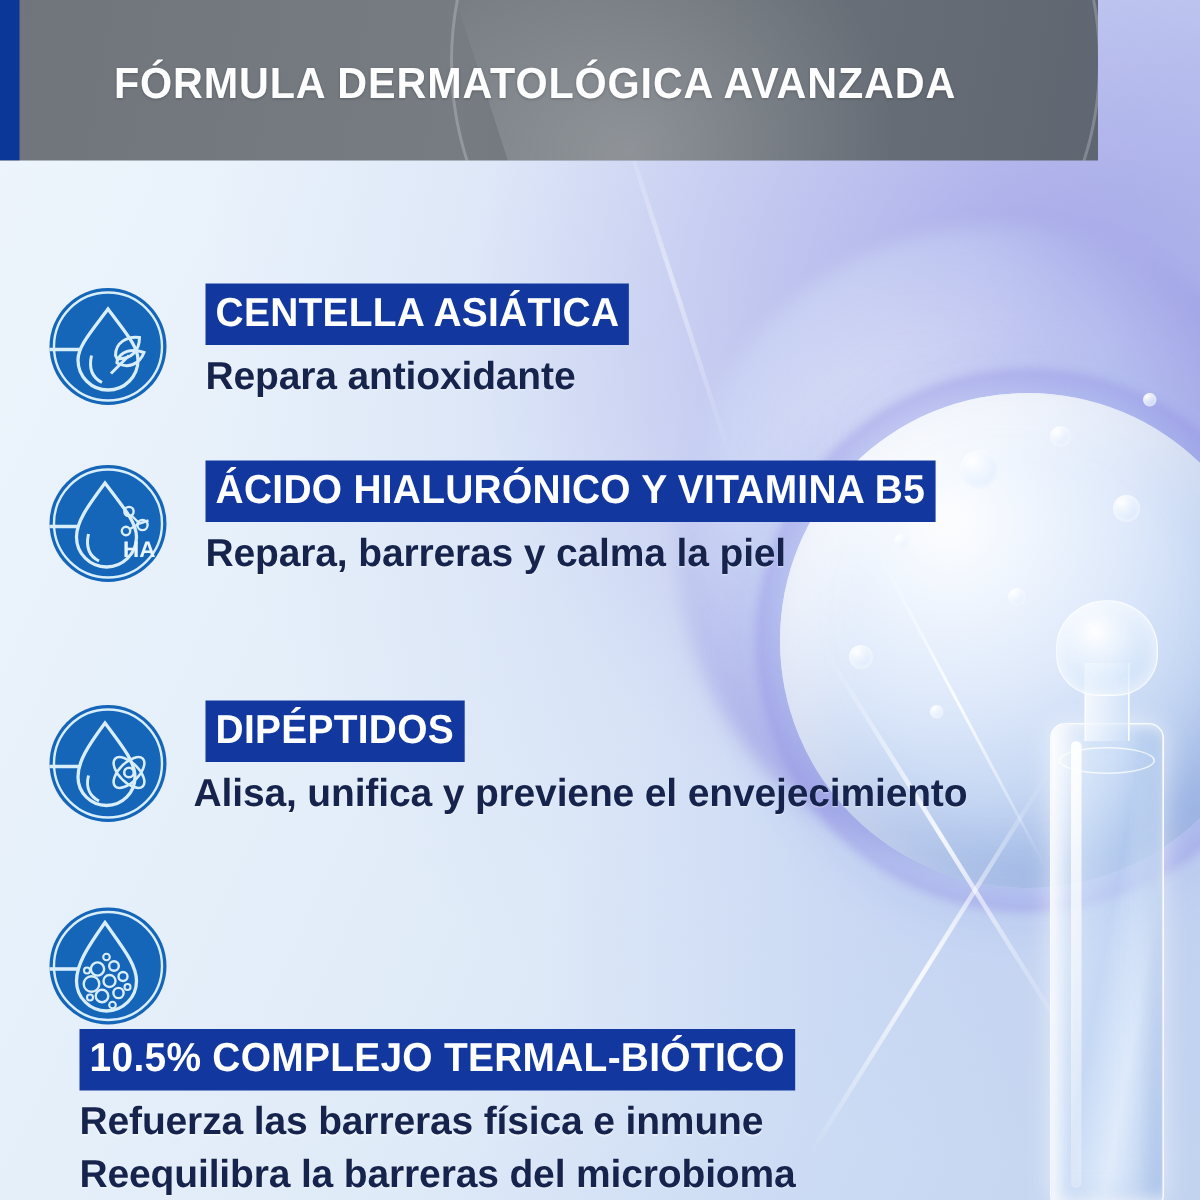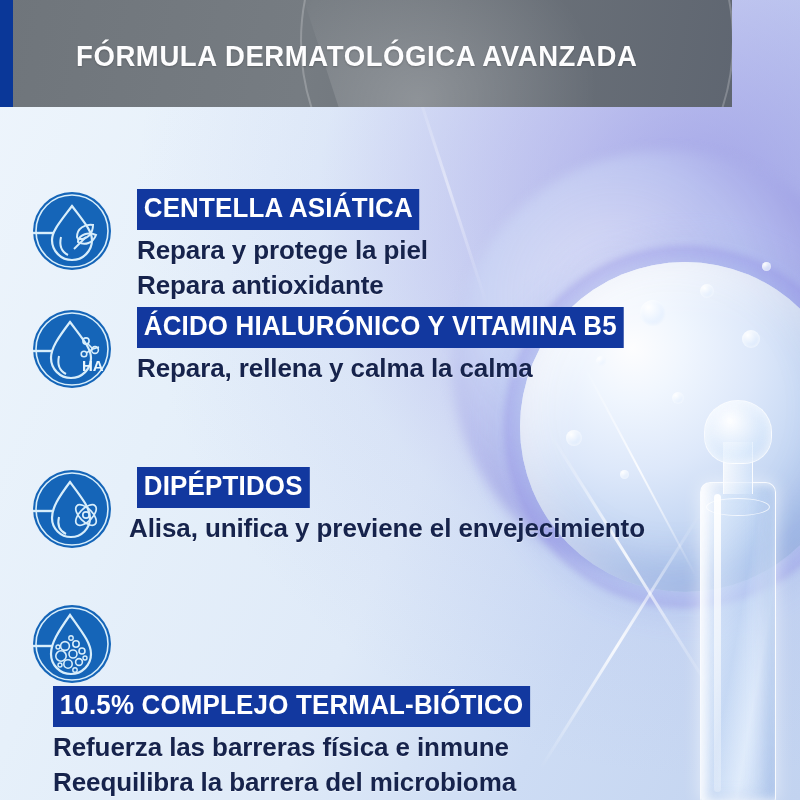--- a/index.html
+++ b/index.html
@@ -170,21 +170,20 @@
           <path d="M42 17 C54 33 62 42 62 51 A20 20 0 0 1 22 51 C22 42 30 33 42 17 Z" fill="none" stroke="#d8eefb" stroke-width="2.2"></path>
           <path d="M31 48 C29 57 32 63 38 66" fill="none" stroke="#d8eefb" stroke-width="2"></path>
           <line x1="3" y1="44" x2="24" y2="44" stroke="#d8eefb" stroke-width="2.4"></line>
           <path d="M47 48 C47 39 55 35 63 36 C63 45 57 51 48 50 Z" fill="none" stroke="#d8eefb" stroke-width="2"></path>
           <path d="M48 52 C50 45 58 43 66 46 C63 54 55 57 48 53 Z" fill="none" stroke="#d8eefb" stroke-width="2"></path>
           <line x1="44" y1="60" x2="56" y2="48" stroke="#d8eefb" stroke-width="2"></line>
         </svg>
       </div>
       <div class="texts">
         <div class="head-chip">CENTELLA ASIÁTICA</div>
-        <div class="sub">Repara y protege la piel</div>
         <div class="sub">Repara antioxidante</div>
       </div>
     </div>
 
     <div class="row row2">
       <div class="icon-wrap">
         <svg viewBox="0 0 84 84" xmlns="http://www.w3.org/2000/svg">
           <circle cx="42" cy="42" r="39" fill="#1565b8"></circle>
           <circle cx="42" cy="42" r="36" fill="none" stroke="#d8eefb" stroke-width="1.6"></circle>
           <path d="M40 15 C52 31 61 41 61 51 A20 20 0 0 1 21 51 C21 41 28 31 40 15 Z" fill="none" stroke="#d8eefb" stroke-width="2.2"></path>
@@ -194,21 +193,21 @@
           <line x1="63" y1="42" x2="56" y2="46" stroke="#d8eefb" stroke-width="1.6"></line>
           <line x1="63" y1="42" x2="69" y2="40" stroke="#d8eefb" stroke-width="1.6"></line>
           <circle cx="56" cy="34" r="3.1" fill="none" stroke="#d8eefb" stroke-width="1.6"></circle>
           <circle cx="65" cy="43" r="3.4" fill="none" stroke="#d8eefb" stroke-width="1.6"></circle>
           <circle cx="54" cy="47" r="2.8" fill="none" stroke="#d8eefb" stroke-width="1.6"></circle>
           <text x="52" y="64" font-family="Liberation Sans, sans-serif" font-size="15" font-weight="bold" fill="#eaf6fd">HA</text>
         </svg>
       </div>
       <div class="texts">
         <div class="head-chip">ÁCIDO HIALURÓNICO Y VITAMINA B5</div>
-        <div class="sub">Repara, rellena y calma la calma</div>
+        <div class="sub">Repara, barreras y calma la piel</div>
       </div>
     </div>
 
     <div class="row row3">
       <div class="icon-wrap">
         <svg viewBox="0 0 84 84" xmlns="http://www.w3.org/2000/svg">
           <circle cx="42" cy="42" r="39" fill="#1565b8"></circle>
           <circle cx="42" cy="42" r="36" fill="none" stroke="#d8eefb" stroke-width="1.6"></circle>
           <path d="M40 15 C52 31 60 41 60 51 A19 19 0 0 1 22 51 C22 41 28 31 40 15 Z" fill="none" stroke="#d8eefb" stroke-width="2.2"></path>
           <path d="M29 50 C27 58 30 64 36 67" fill="none" stroke="#d8eefb" stroke-width="2"></path>
@@ -243,18 +242,18 @@
           <circle cx="28" cy="45" r="2" fill="none" stroke="#d8eefb" stroke-width="1.4"></circle>
           <circle cx="41" cy="36" r="2.2" fill="none" stroke="#d8eefb" stroke-width="1.4"></circle>
           <circle cx="55" cy="56" r="2" fill="none" stroke="#d8eefb" stroke-width="1.4"></circle>
           <circle cx="30" cy="63" r="2" fill="none" stroke="#d8eefb" stroke-width="1.4"></circle>
           <circle cx="45" cy="68" r="2.2" fill="none" stroke="#d8eefb" stroke-width="1.4"></circle>
         </svg>
       </div>
       <div class="texts">
         <div class="head-chip">10.5% COMPLEJO TERMAL-BIÓTICO</div>
         <div class="sub">Refuerza las barreras física e inmune</div>
-        <div class="sub">Reequilibra la barrera del microbioma</div>
+        <div class="sub">Reequilibra la barreras del microbioma</div>
       </div>
     </div>
 
   </div>
 </div>
 
 </body></html>

